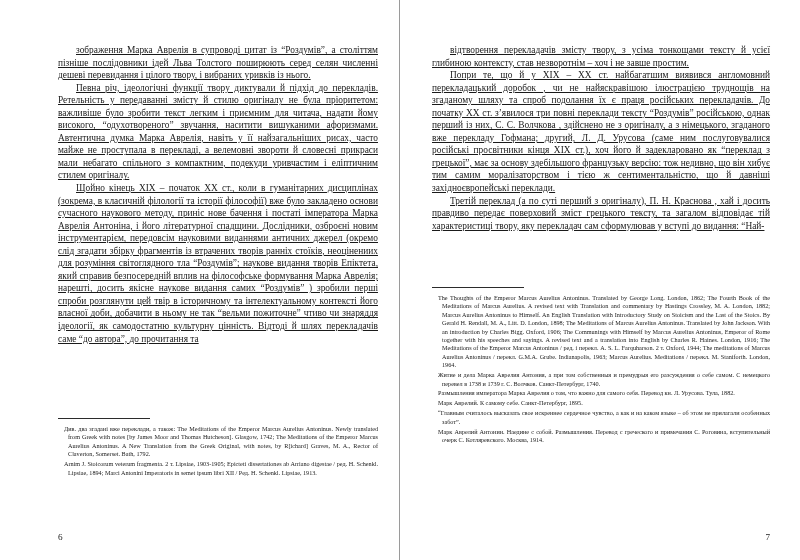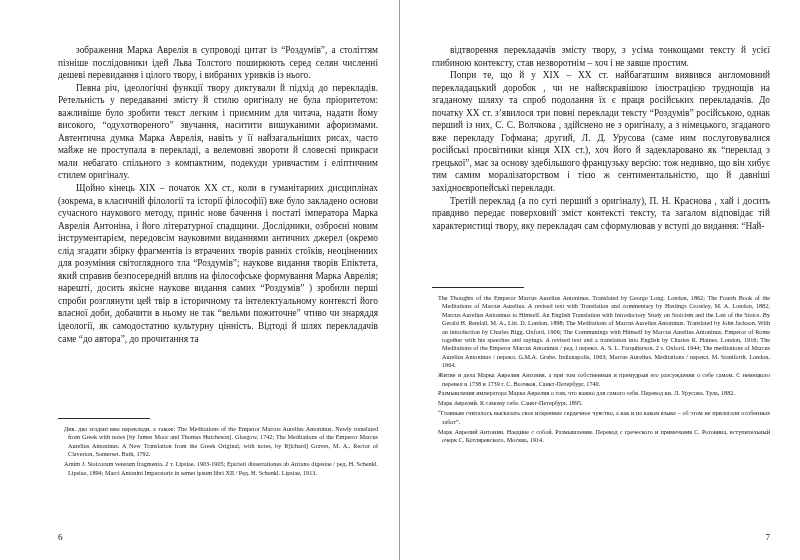--- a/index.html
+++ b/index.html
@@ -40,20 +40,21 @@
   .body-col {
     font-size: 9.4px;
     line-height: 12.55px;
     text-align: justify;
     text-justify: inter-word;
     hyphens: manual;
   }
   .body-col p {
     margin: 0;
     text-indent: 18px;
+    text-decoration: underline;
   }
 
   .footnotes {
     position: absolute;
     left: 58px;
     right: 22px;
     font-size: 6.2px;
     line-height: 8.4px;
     text-align: justify;
   }
@@ -105,21 +106,21 @@
     </div>
 
     <div class="folio folio-left">6</div>
   </div>
 
   <div class="page page-right">
 
     <div class="body-col">
       <p>відтворення перекладачів змісту твору, з усіма тонкощами тексту й усієї глибиною контексту, став незворотнім – хоч і не завше простим.</p>
       <p>Попри те, що й у XIX – XX ст. найбагатшим виявився англомовний перекладацький доробок , чи не найяскравішою ілюстрацією труднощів на згаданому шляху та спроб подолання їх є праця російських перекладачів. До початку XX ст. з’явилося три повні переклади тексту “Роздумів” російською, однак перший із них, С. С. Волчкова , здійснено не з оригіналу, а з німецького, згаданого вже перекладу Гофмана; другий, Л. Д. Урусова  (саме ним послуговувалися російські просвітники кінця XIX ст.), хоч його й задекларовано як “переклад з грецької”, має за основу здебільшого французьку версію: тож недивно, що він хибує тим самим моралізаторством і тією ж сентиментальністю, що й давніші західноєвропейські переклади.</p>
-      <p>Третій переклад (а по суті перший з оригіналу), П. Н. Краснова , хай і досить правдиво передає поверховий зміст контексті тексту, та загалом відповідає тій характеристиці твору, яку перекладач сам сформулював у вступі до видання: “Най-</p>
+      <p>Третій переклад (а по суті перший з оригіналу), П. Н. Краснова , хай і досить правдиво передає поверховий зміст грецького тексту, та загалом відповідає тій характеристиці твору, яку перекладач сам сформулював у вступі до видання: “Най-</p>
     </div>
 
     <div class="footnotes" style="top: 287px;">
       <div class="fn-rule"></div>
       <p class="fn-item">The Thoughts of the Emperor Marcus Aurelius Antoninus. Translated by George Long. London, 1862; The Fourth Book of the Meditations of Marcus Aurelius. A revised text with Translation and commentary by Hastings Crossley, M. A. London, 1882; Marcus Aurelius Antoninus to Himself. An English Translation with Introductory Study on Stoicism and the Last of the Stoics. By Gerald H. Rendall, M. A., Litt. D. London, 1898; The Meditations of Marcus Aurelius Antoninus. Translated by John Jackson. With an introduction by Charles Bigg. Oxford, 1906; The Communings with Himself by Marcus Aurelius Antoninus, Emperor of Rome together with his speeches and sayings. A revised text and a translation into English by Charles R. Haines. London, 1916; The Meditations of the Emperor Marcus Antoninus / ред. і перекл. A. S. L. Farquharson. 2 т. Oxford, 1944; The meditations of Marcus Aurelius Antoninus / перекл. G.M.A. Grube. Indianapolis, 1963; Marcus Aurelius. Meditations / перекл. M. Staniforth. London, 1964.</p>
       <p class="fn-item">Житие и дела Марка Аврелия Антония, а при том собственныя и премудрыя его разсуждения о себе самом. С немецкого перевел в 1738 и 1739 г. С. Волчков. Санкт-Петербург, 1740.</p>
       <p class="fn-item">Размышления императора Марка Аврелия о том, что важно для самого себя. Перевод кн. Л. Урусова. Тула, 1882.</p>
       <p class="fn-item">Марк Аврелий. К самому себе. Санкт-Петербург, 1895.</p>
       <p class="fn-item">“Главным считалось высказать свое искреннее сердечное чувство, а как и на каком языке – об этом не прилагали особенных забот”.</p>
       <p class="fn-item">Марк Аврелий Антонин. Наедине с собой. Размышления. Перевод с греческого и примечания С. Роговина, вступительный очерк С. Котляревского. Москва, 1914.</p>

